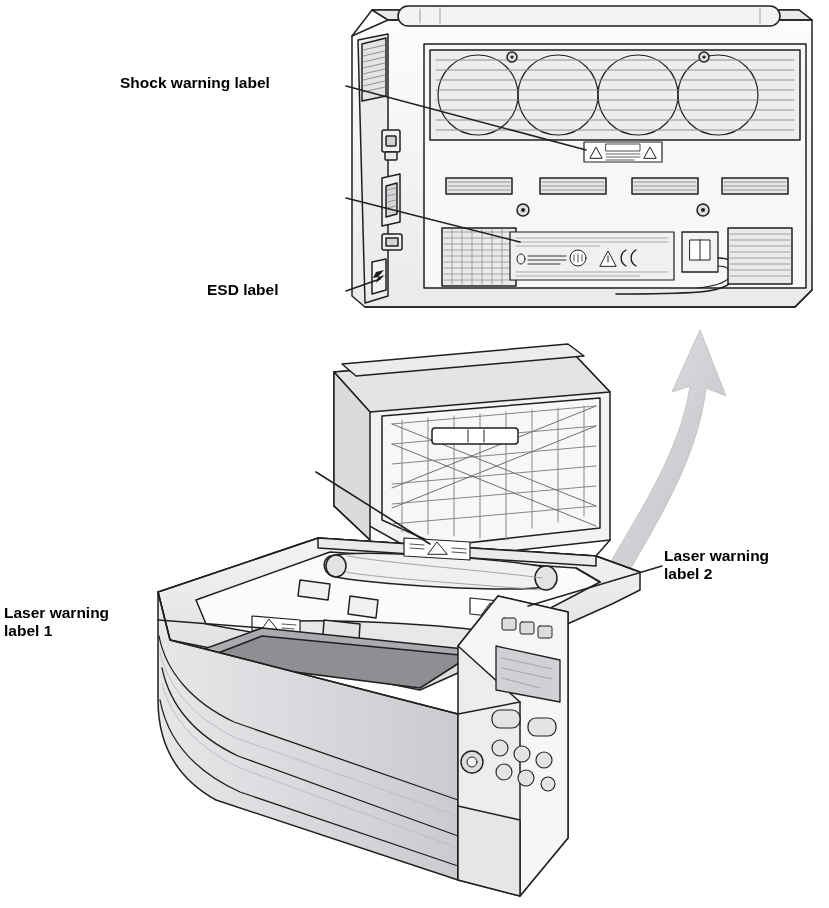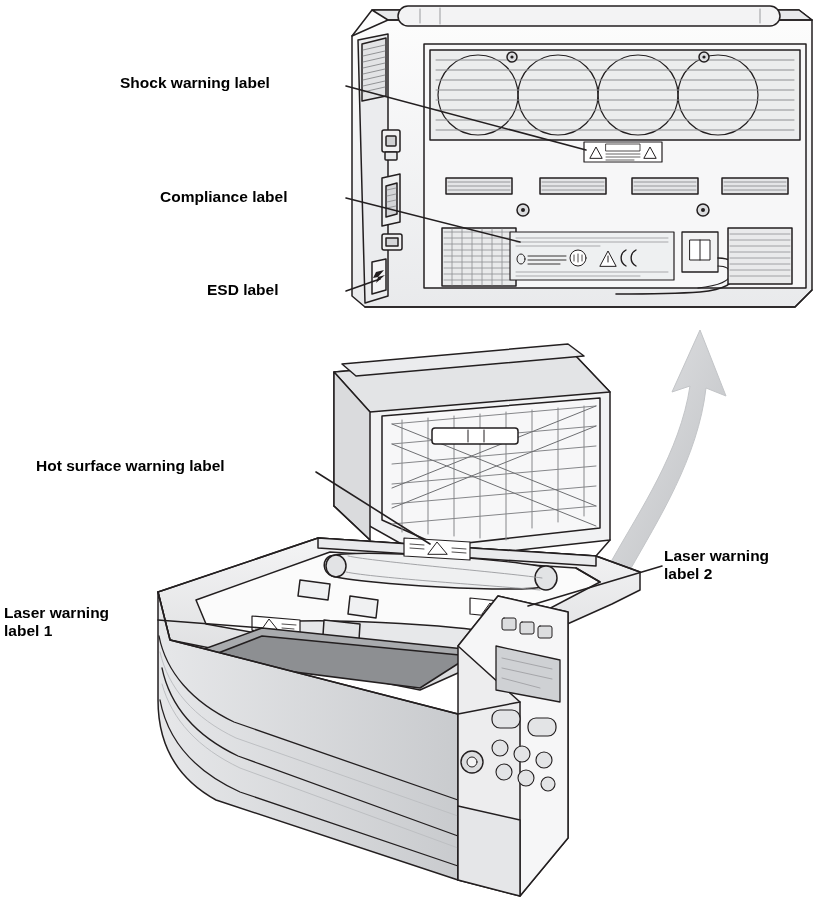--- a/index.html
+++ b/index.html
@@ -330,25 +330,23 @@
         <path d="M346 291 L380 279"></path>
         <path d="M316 472 L430 544"></path>
         <path d="M158 620 L262 628"></path>
         <path d="M662 566 L528 606"></path>
       </g>
     </g>
   </svg>
 
   <div id="lbl-shock" class="callout-label lbl-right">Shock warning label</div>
 
-  <div id="lbl-compliance" class="callout-label lbl-right">Compliance label</div>
 
   <div id="lbl-esd" class="callout-label lbl-right">ESD label</div>
 
-  <div id="lbl-hot" class="callout-label lbl-right">Hot surface warning label</div>
 
   <div id="lbl-laser1" class="callout-label lbl-right">Laser warning
 label 1</div>
 
   <div id="lbl-laser2" class="callout-label lbl-left">Laser warning
 label 2</div>
 
 </div>
 
 </body></html>

